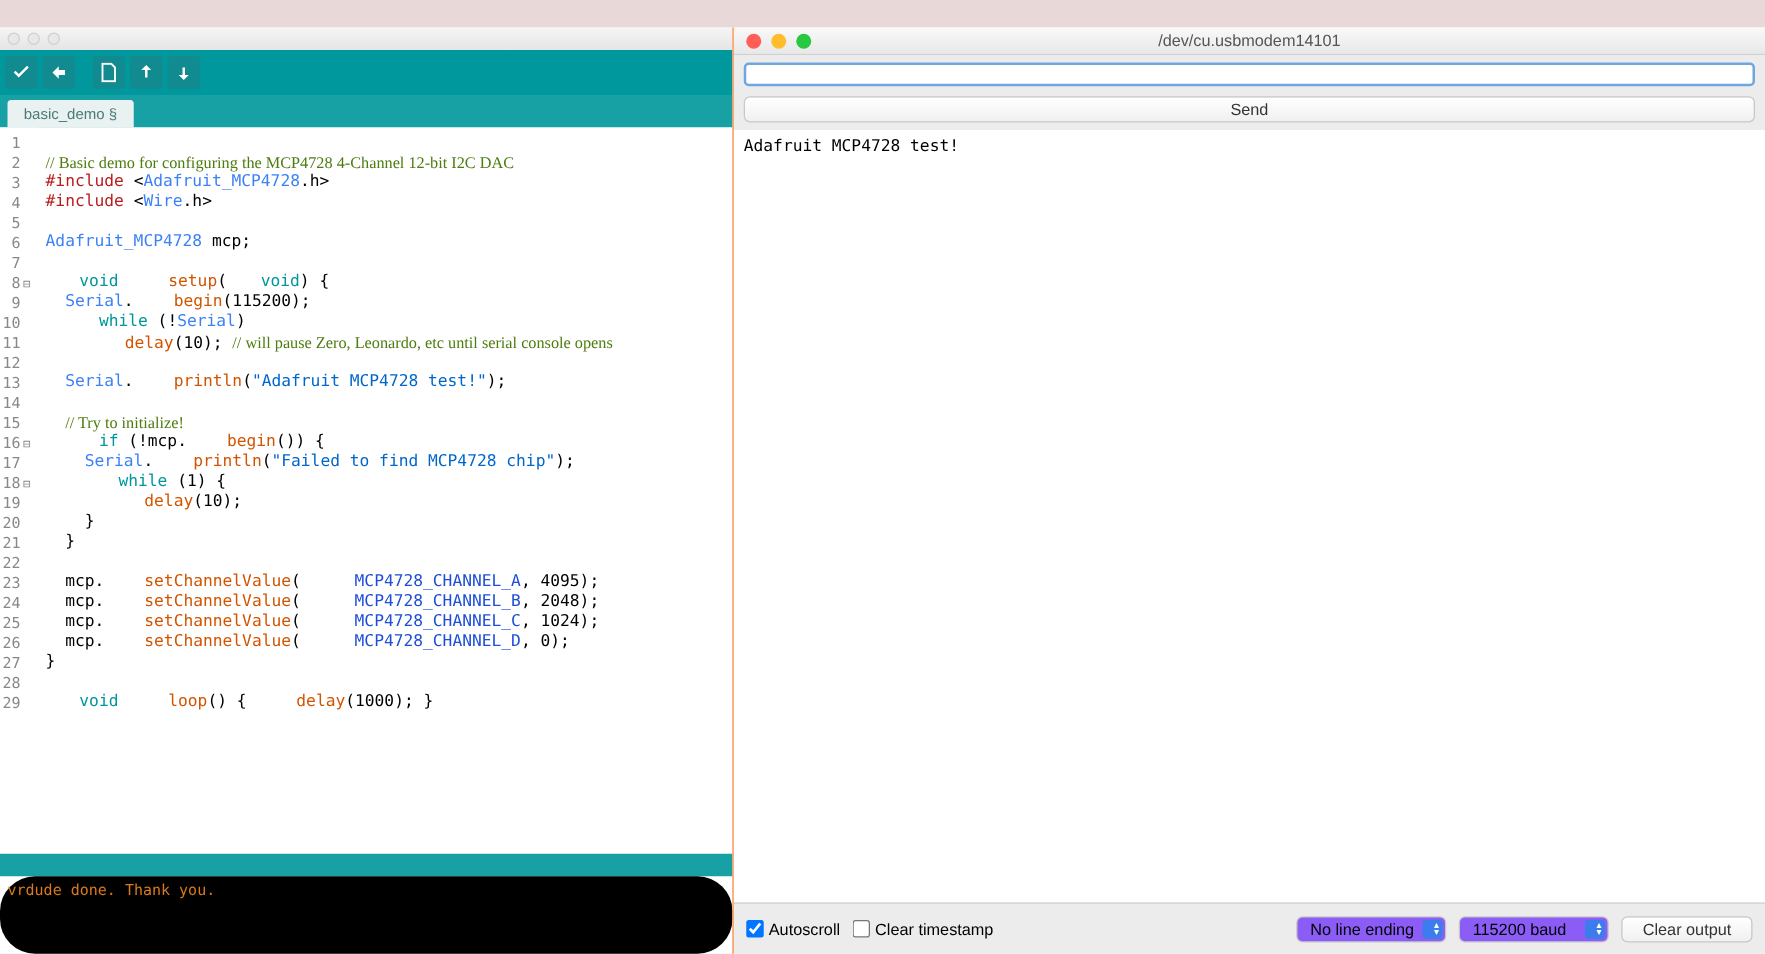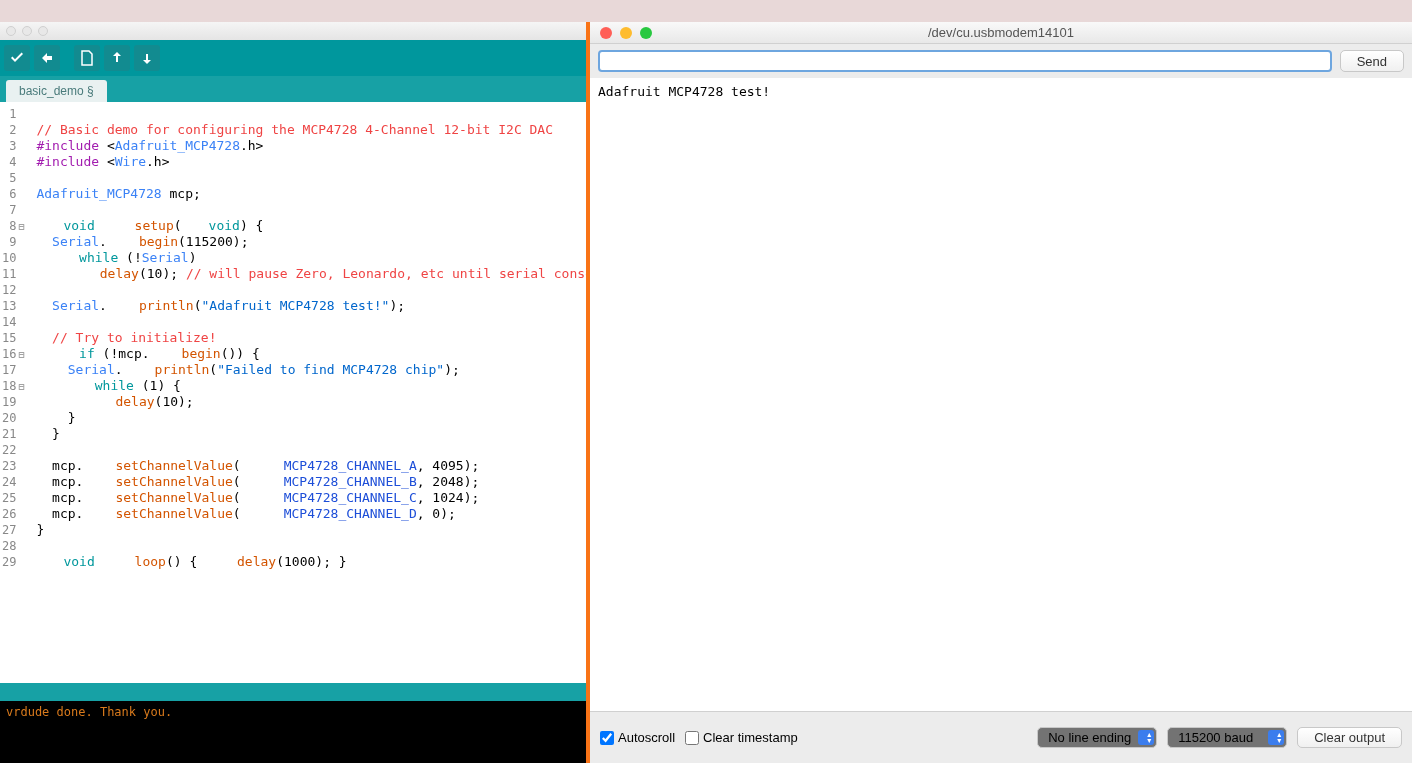--- a/index.html
+++ b/index.html
@@ -78,50 +78,51 @@
   font-size: 12px;
 }
 .gutter div { height:16px; padding-right:2px; white-space:nowrap;}
 .fold { color:#888; font-size:10px; display:inline-block; width:8px;}
 .code {
   padding: 4px 6px;
   white-space: pre;
 }
 .code div { height:16px; }
 
-.c-comment { color:#ef4444; }
+.c-comment { color:#4d7c0f;font-family:Liberation Serif, serif; }
 .c-keyword { color:#00979c;margin-left:27px; }
-.c-include { color:#a21caf; }
+.c-include { color:#b91c1c; }
 .c-string { color:#0066cc; }
 .c-func { color:#d35400;margin-left:32px; }
 .c-ident { color:#3b82f6; }
 .c-const { color:#1d4ed8;margin-left:43px; }
 
 .statusbar {
   height: 18px;
   background:#17a1a5;
 }
 .console {
   height: 62px;
   background:#000;
   color:#d97a1c;
   font-family: Menlo, monospace;
   font-size: 12px;
   padding: 4px 6px;
+  border-radius: 28px;
 }
 
 
 .serial-window {
   position: absolute;
   left: 586px; top: 22px;
   width: 826px; height: 741px;
   background:#fff;
   display:flex;
   flex-direction:column;
-  border-left: 4px solid #f97316;
+  border-left: 1px solid #f97316;
 }
 .serial-titlebar {
   height: 22px;
   background: linear-gradient(#f9f9f9,#e8e8e8);
   border-bottom:1px solid #d0d0d0;
   display:flex;
   align-items:center;
   position:relative;
 }
 .serial-titlebar .dots { display:flex; gap:8px; padding-left:10px;}
@@ -133,20 +134,21 @@
   position:absolute; left:0; right:0;
   text-align:center;
   font-size:13px;
   color:#555;
 }
 .serial-sendrow {
   display:flex;
   padding: 6px 8px;
   gap: 8px;
   background:#ececec;
+  flex-direction:column;
 }
 .serial-input {
   flex:1;
   border: 2px solid #6ea6df;
   border-radius:4px;
   background:#fff;
   height: 22px;
   padding: 0 6px;
   font-size:13px;
   outline:none;
@@ -162,33 +164,33 @@
 }
 .serial-output {
   flex:1;
   padding: 6px 8px;
   font-family: Menlo, monospace;
   font-size: 13px;
   background:#fff;
   overflow:auto;
 }
 .serial-bottom {
-  height: 52px;
+  height: 41px;
   background:#ececec;
   border-top:1px solid #d0d0d0;
   display:flex;
   align-items:center;
   padding: 0 10px;
   gap: 10px;
 }
 .chk { display:flex; align-items:center; gap:4px; font-size:13px; }
 .spacer { flex:1; }
 .mac-select {
   position:relative;
-  background:#737373;
+  background:#8b5cf6;
   border:1px solid #c8c8c8;
   border-radius:5px;
   padding: 2px 22px 2px 10px;
   font-size:13px;
   min-width: 120px;
 }
 .mac-select::after {
   content:"";
   position:absolute;
   right:2px; top:2px; bottom:2px;

